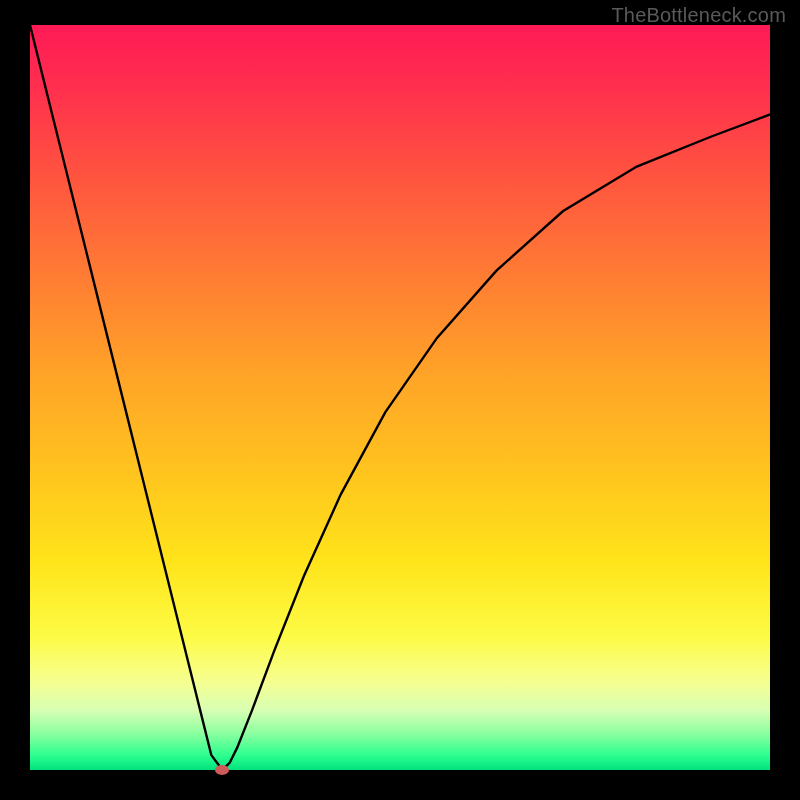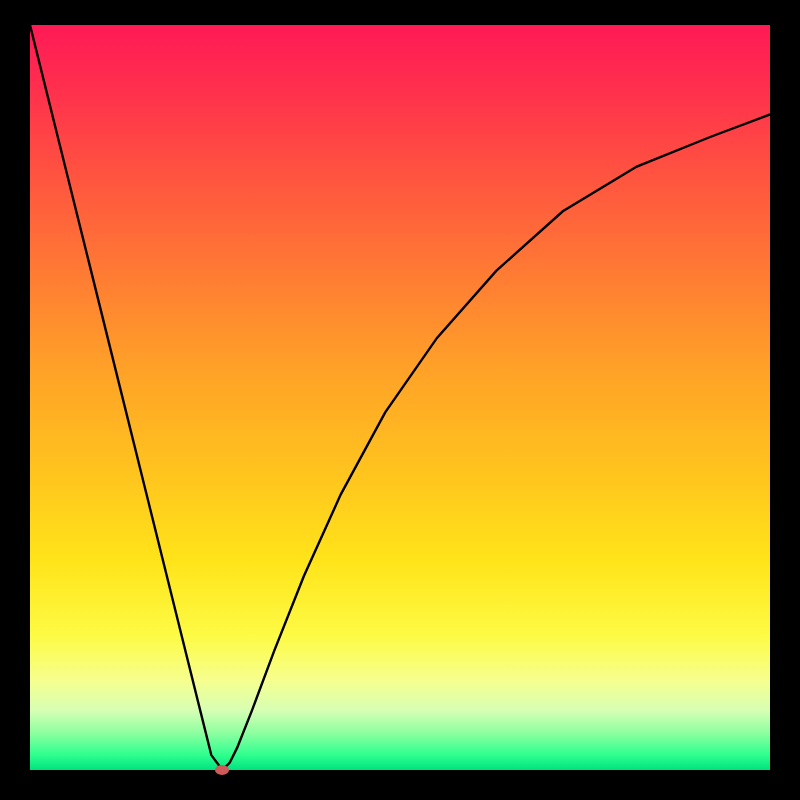--- a/index.html
+++ b/index.html
@@ -71,14 +71,15 @@
 
 <div class="frame">
 
   <div class="plot-area">
     <svg class="curve" viewBox="0 0 740 745" preserveAspectRatio="none">
       <path id="curve-path" d="M0.00 0.00 L29.60 119.20 L59.20 238.40 L88.80 357.60 L118.40 476.80 L148.00 596.00 L170.20 685.40 L181.30 730.10 L192.40 745.00 L199.80 737.55 L207.20 722.65 L222.00 685.40 L244.20 625.80 L273.80 551.30 L310.80 469.35 L355.20 387.40 L407.00 312.90 L466.20 245.85 L532.80 186.25 L606.80 141.55 L680.80 111.75 L740.00 89.40" fill="none" stroke="#000" stroke-width="2.4"></path>
     </svg>
     <div class="marker" id="min-marker" style="left: 192.4px; top: 745px;"></div>
   </div>
 
+  <div class="watermark">TheBottleneck.com</div>
 
 </div>
 
 </body></html>

